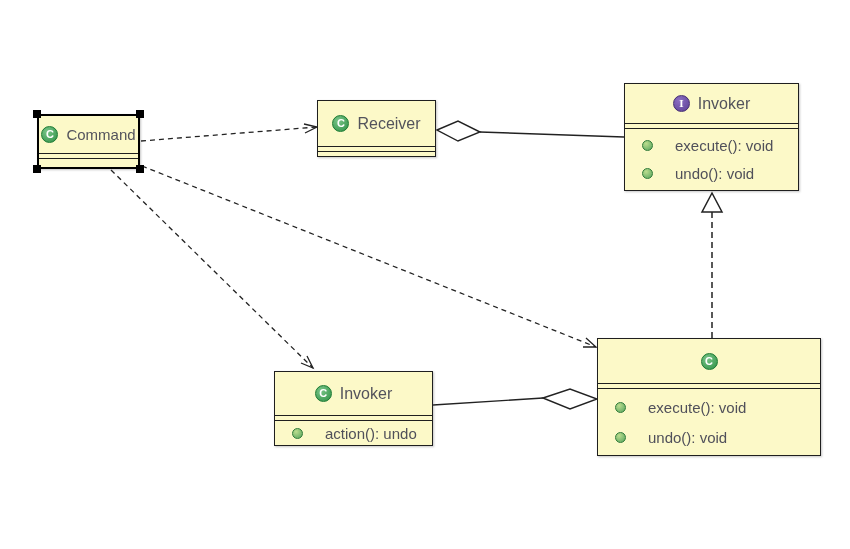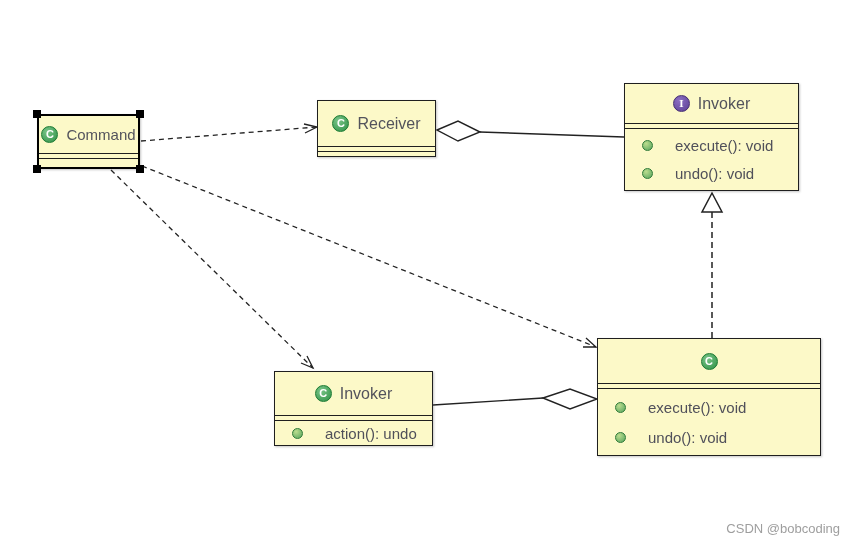--- a/index.html
+++ b/index.html
@@ -166,15 +166,14 @@
         <span class="bullet"></span>
         <span>execute(): void</span>
       </div>
       <div class="method">
         <span class="bullet"></span>
         <span>undo(): void</span>
       </div>
     </div>
   </div>
 
-  <div id="watermark">CSDN @bobcoding</div>
 
 </div>
 
 </body></html>

